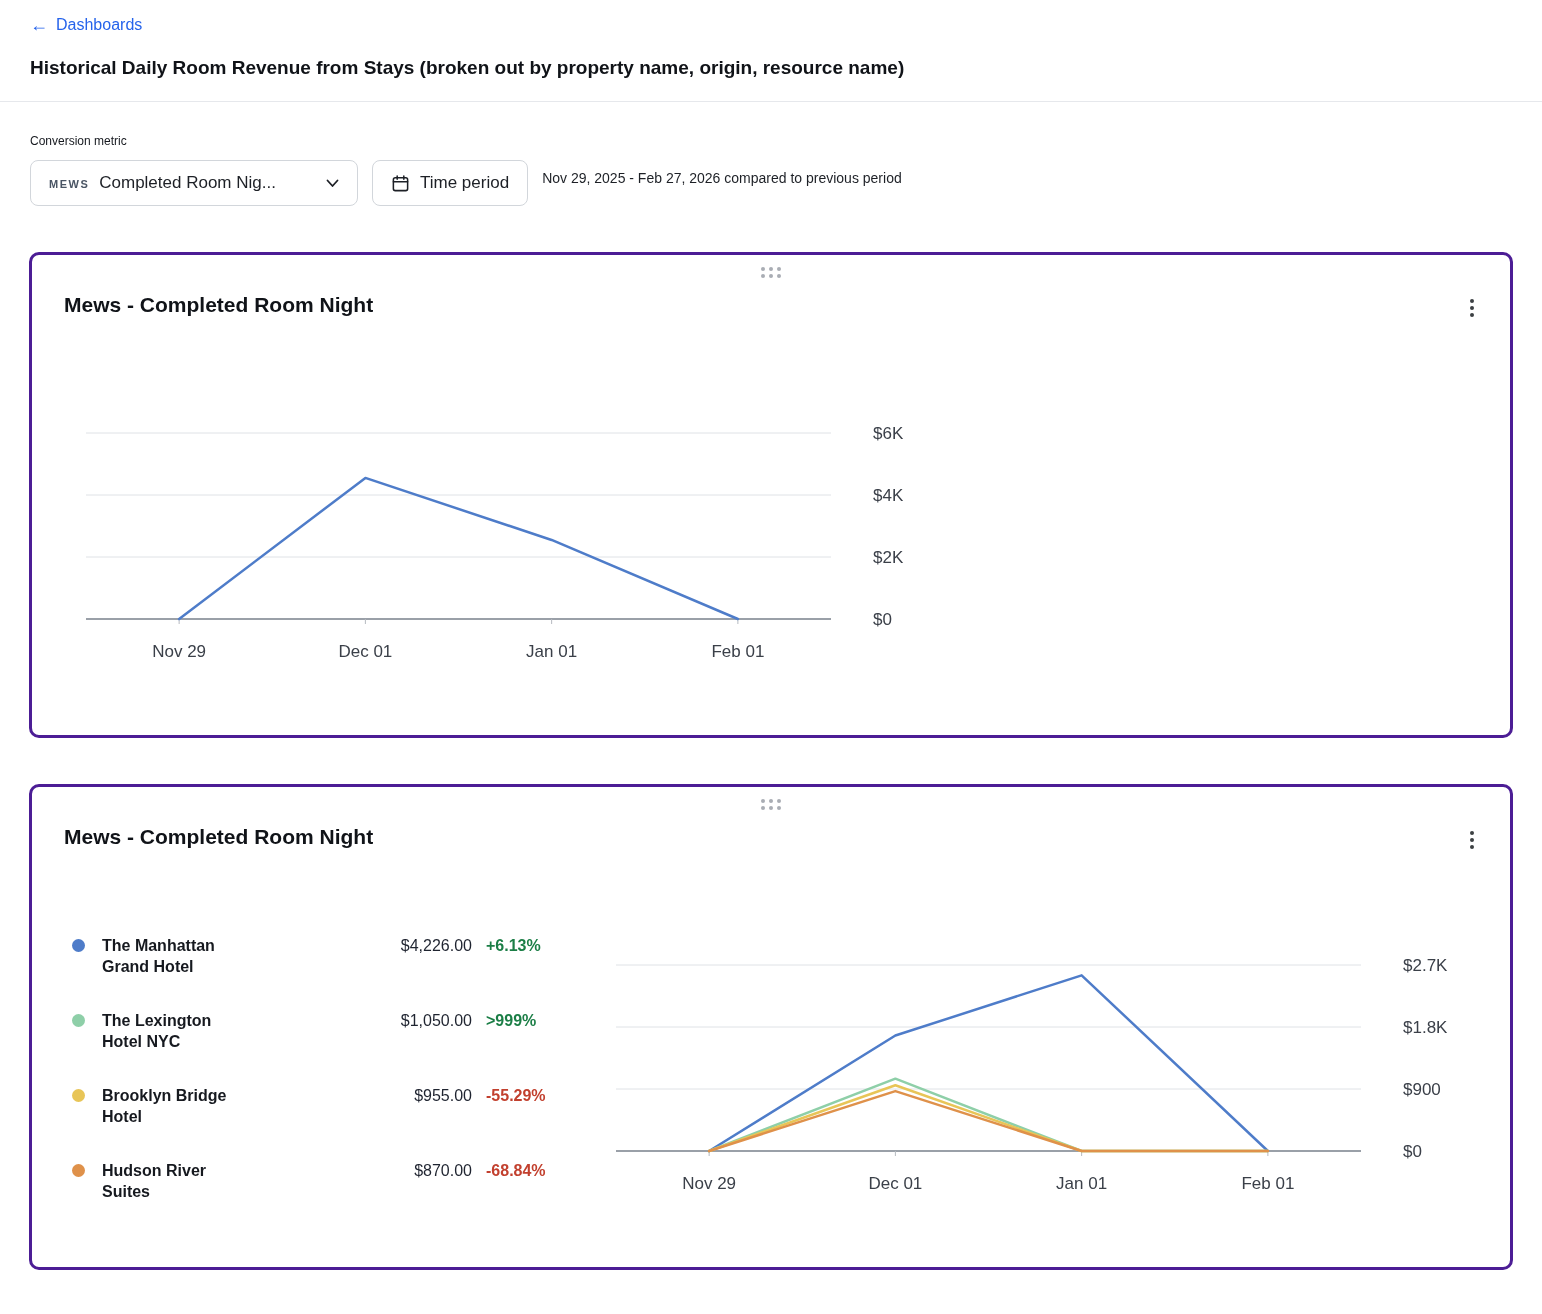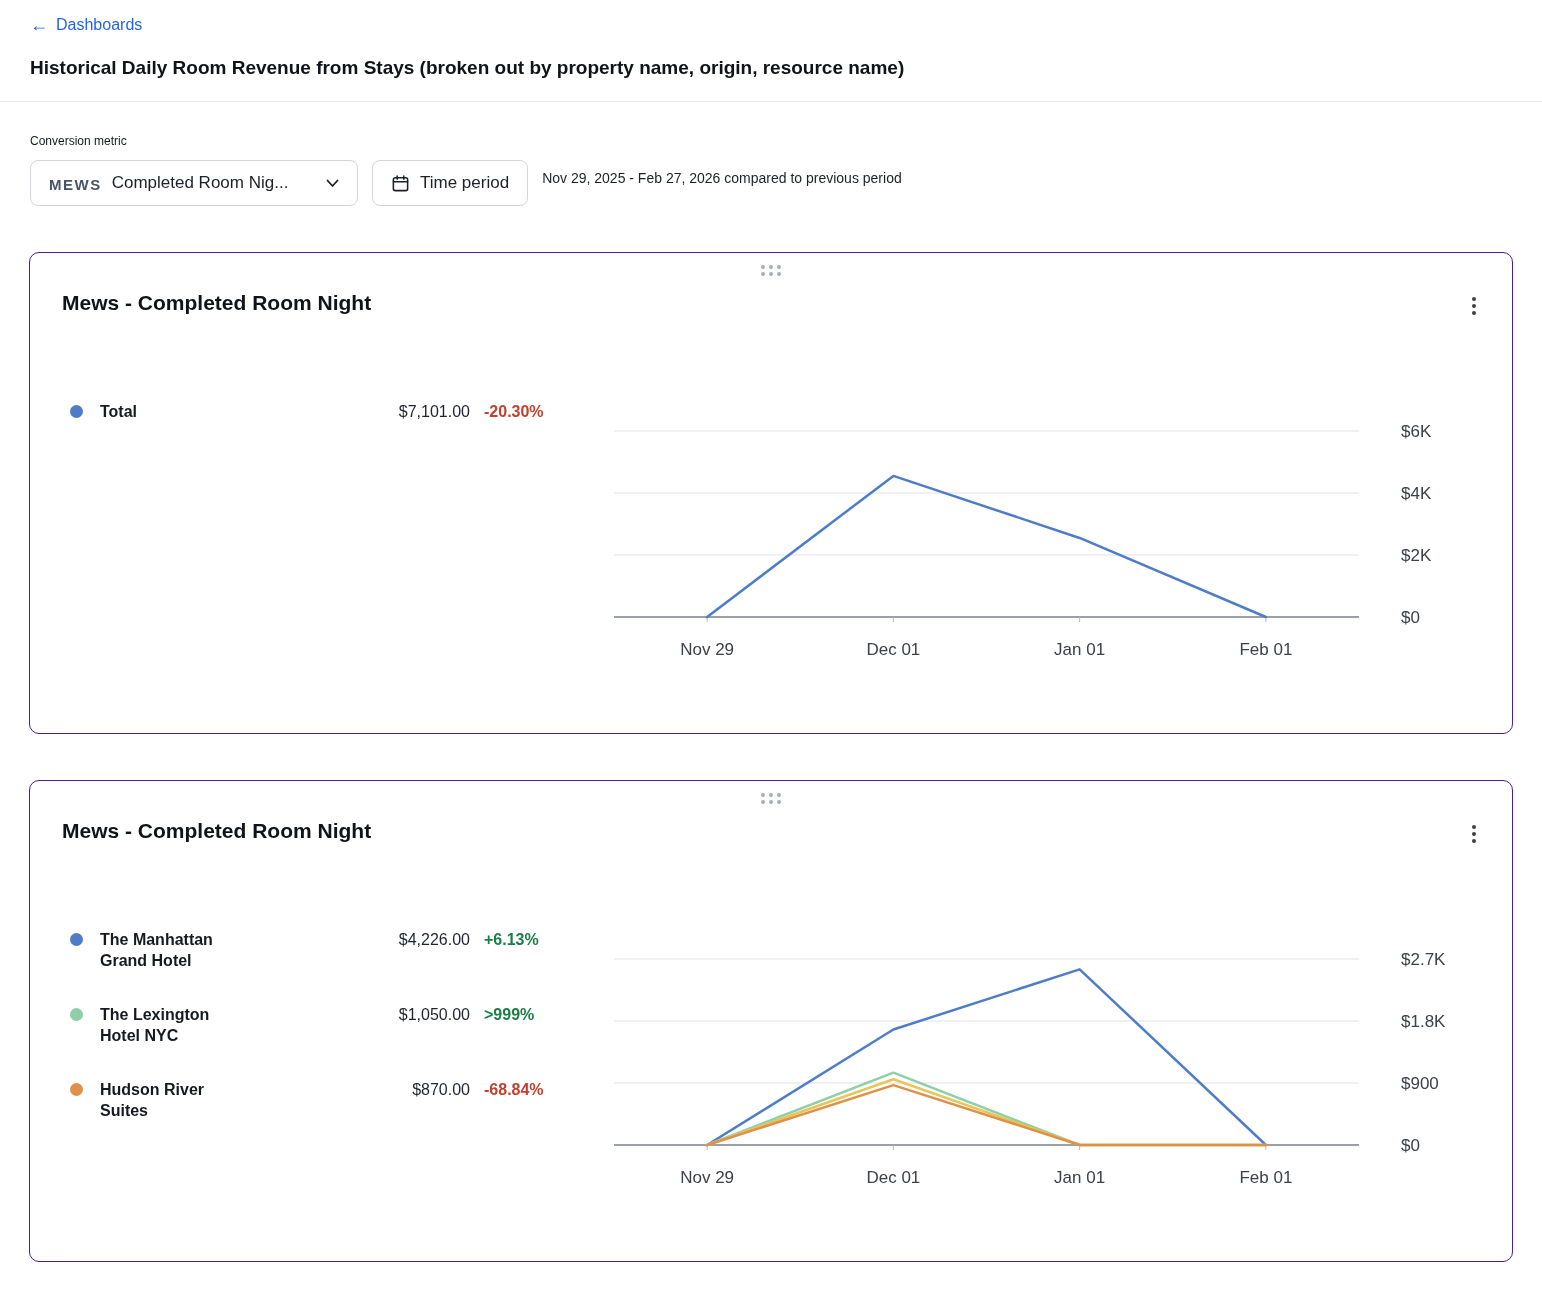--- a/index.html
+++ b/index.html
@@ -25,33 +25,33 @@
   .btn {
     display: inline-flex; align-items: center; gap: 10px;
     height: 46px; padding: 0 18px;
     background: #fff; border: 1px solid #d2d6db; border-radius: 8px;
     font-family: "Liberation Sans", sans-serif;
     font-size: 17px; color: #1d2026; cursor: pointer;
   }
   .metric-select { width: 328px; justify-content: flex-start; }
   .metric-select .label { flex: 1; text-align: left; white-space: nowrap; overflow: hidden; }
   .mews-logo {
-    font-size: 15px; font-weight: 700; letter-spacing: 1.5px; color: #4a5564;
+    font-size: 11px; font-weight: 700; letter-spacing: 1.5px; color: #4a5564;
     transform: translateY(1px);
   }
   .date-range {
     max-width: 375px; font-size: 14px; color: #1d2026; line-height: 27px;
     padding-top: 5px;
   }
 
   
   .content { padding: 0 29px 26px; }
   .card {
     position: relative;
-    border: 1px solid #4c1d95; border-radius: 10px;
+    border: 3px solid #4c1d95; border-radius: 10px;
     background: #fff;
     margin-top: 46px;
     padding: 12px 32px 60px;
   }
   .card:first-of-type { margin-top: 46px; }
   .drag-handle {
     position: absolute; top: 8px; left: 50%; transform: translateX(-50%);
     display: grid; grid-template-columns: repeat(3, 4px); grid-auto-rows: 4px;
     gap: 3px 4px; cursor: grab; padding: 4px;
   }
@@ -132,28 +132,20 @@
     </div>
     <div class="card-header">
       <h2 class="card-title">Mews - Completed Room Night</h2>
       <button class="kebab">
           <i></i>
           <i></i>
           <i></i>
         </button>
     </div>
     <div class="card-body">
-      <div class="legend">
-          <div class="legend-row">
-            <span class="dot" style="background: rgb(78, 124, 201);"></span>
-            <span class="lg-name">Total</span>
-            <span class="lg-value">$7,101.00</span>
-            <span class="lg-pct down">-20.30%</span>
-          </div>
-        </div>
       <div class="chart"><svg width="840" height="268">
             <line x1="0" x2="745" y1="216" y2="216" stroke="#9aa0a8" stroke-width="2"></line>
             <text x="787" y="222" class="ylab">$0</text>
             <line x1="0" x2="745" y1="154" y2="154" stroke="#dfe2e6" stroke-width="1"></line>
             <text x="787" y="160" class="ylab">$2K</text>
             <line x1="0" x2="745" y1="92" y2="92" stroke="#dfe2e6" stroke-width="1"></line>
             <text x="787" y="98" class="ylab">$4K</text>
             <line x1="0" x2="745" y1="30" y2="30" stroke="#dfe2e6" stroke-width="1"></line>
             <text x="787" y="36" class="ylab">$6K</text>
             <line x1="93.125" x2="93.125" y1="216" y2="221" stroke="#b6bac0" stroke-width="1"></line>
@@ -192,20 +184,26 @@
             <span class="dot" style="background: rgb(78, 124, 201);"></span>
             <span class="lg-name">The Manhattan Grand Hotel</span>
             <span class="lg-value">$4,226.00</span>
             <span class="lg-pct up">+6.13%</span>
           </div>
           <div class="legend-row">
             <span class="dot" style="background: rgb(142, 207, 168);"></span>
             <span class="lg-name">The Lexington Hotel NYC</span>
             <span class="lg-value">$1,050.00</span>
             <span class="lg-pct up">&gt;999%</span>
+          </div>
+          <div class="legend-row">
+            <span class="dot" style="background: rgb(232, 197, 87);"></span>
+            <span class="lg-name">Brooklyn Bridge Hotel</span>
+            <span class="lg-value">$955.00</span>
+            <span class="lg-pct down">-55.29%</span>
           </div>
           <div class="legend-row">
             <span class="dot" style="background: rgb(223, 145, 74);"></span>
             <span class="lg-name">Hudson River Suites</span>
             <span class="lg-value">$870.00</span>
             <span class="lg-pct down">-68.84%</span>
           </div>
         </div>
       <div class="chart"><svg width="840" height="268">
             <line x1="0" x2="745" y1="216" y2="216" stroke="#9aa0a8" stroke-width="2"></line>

